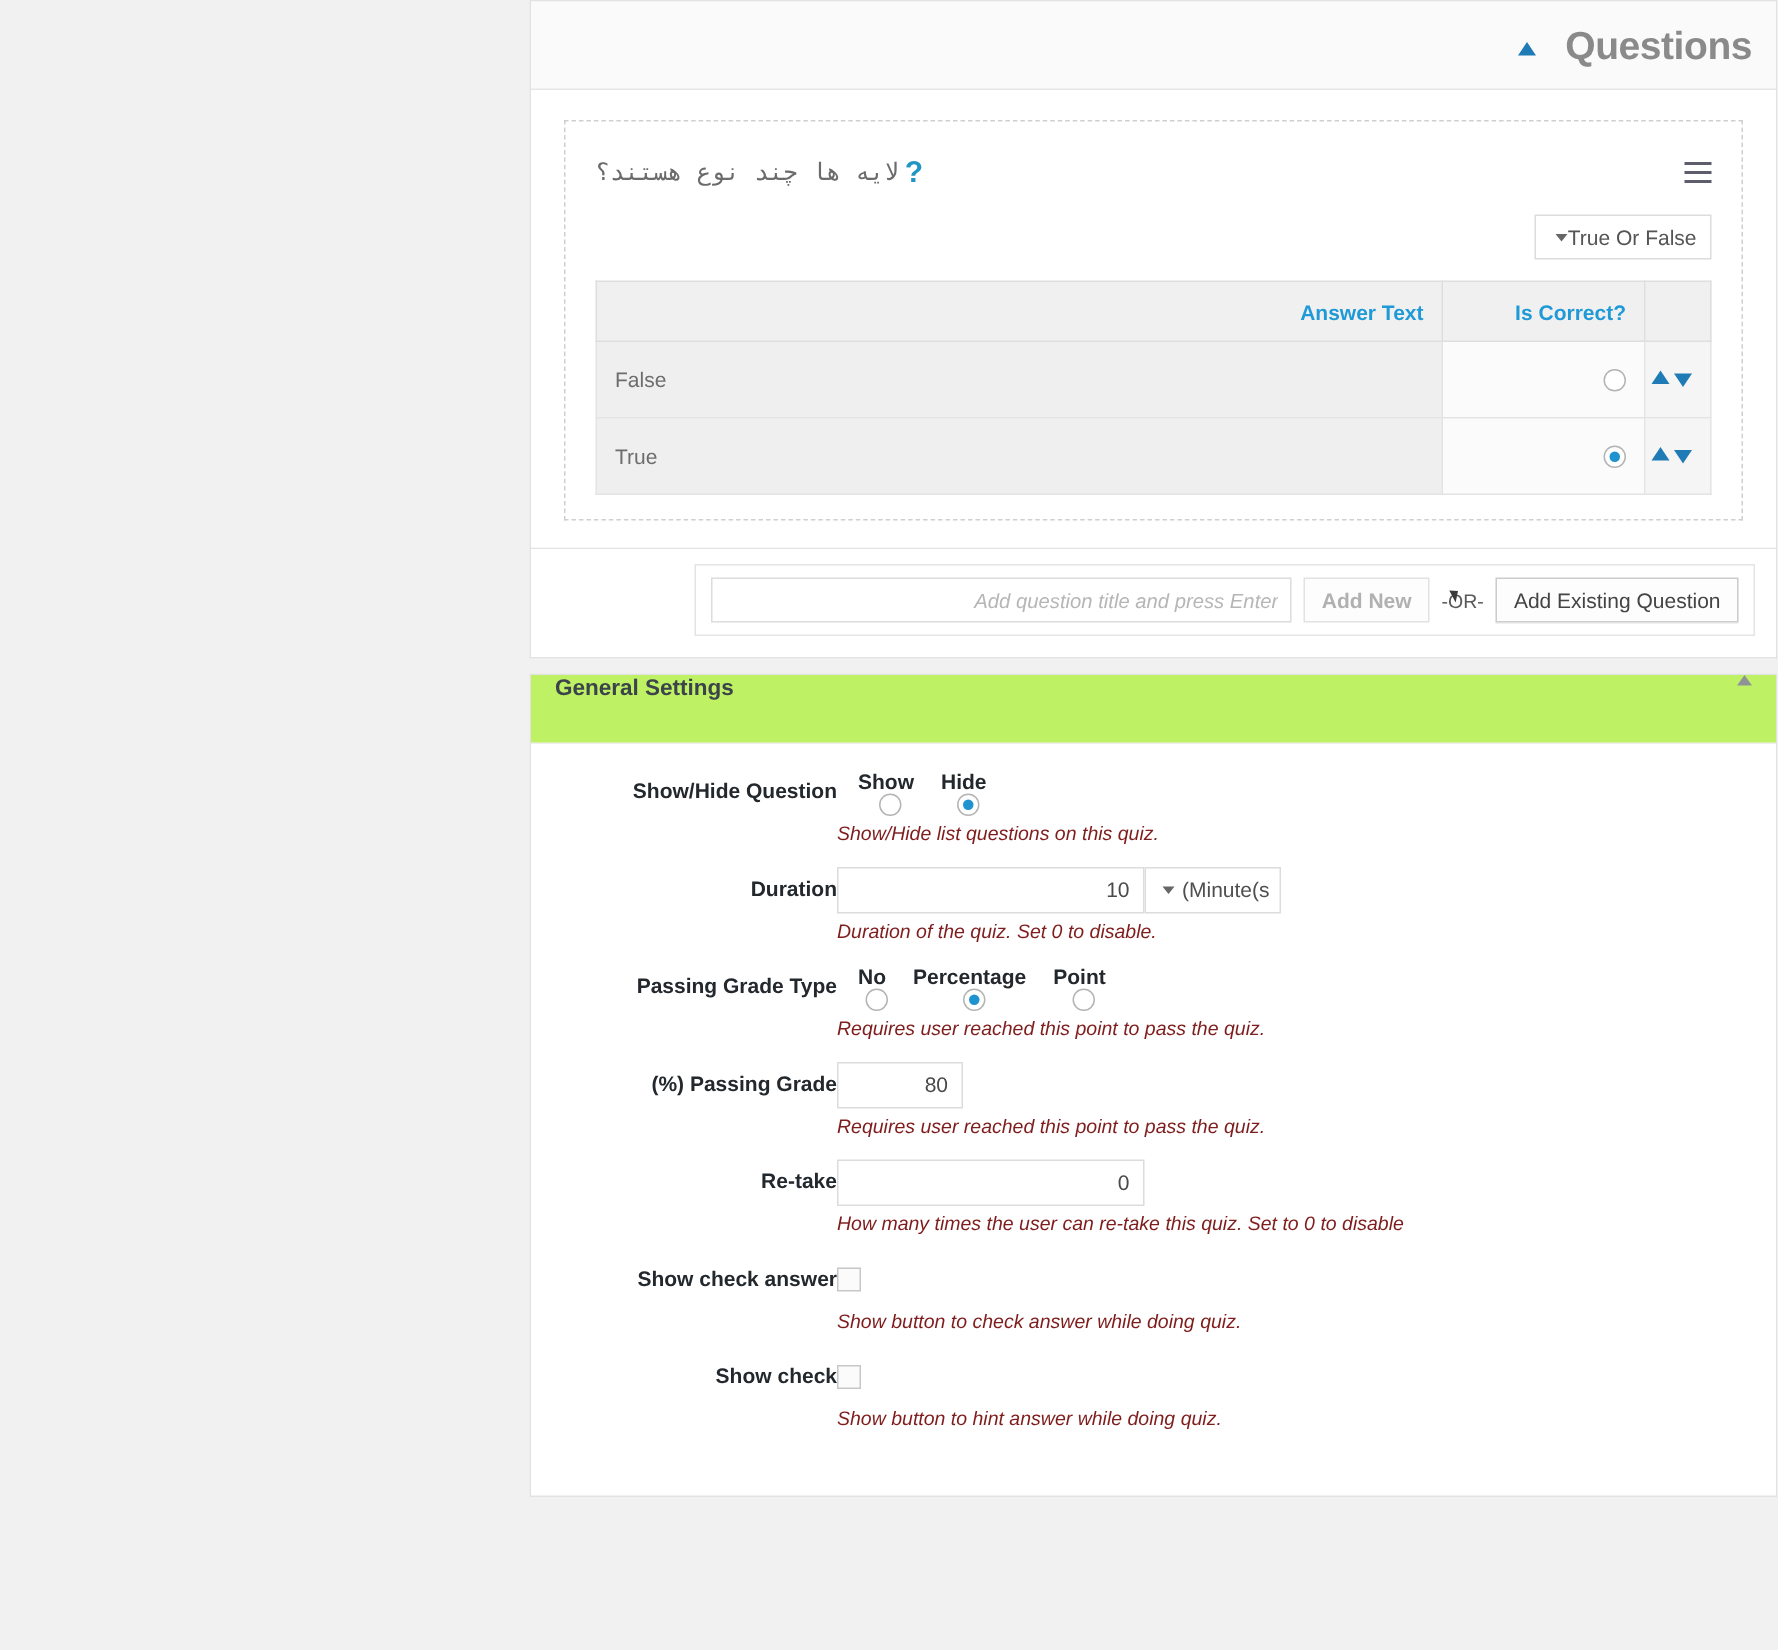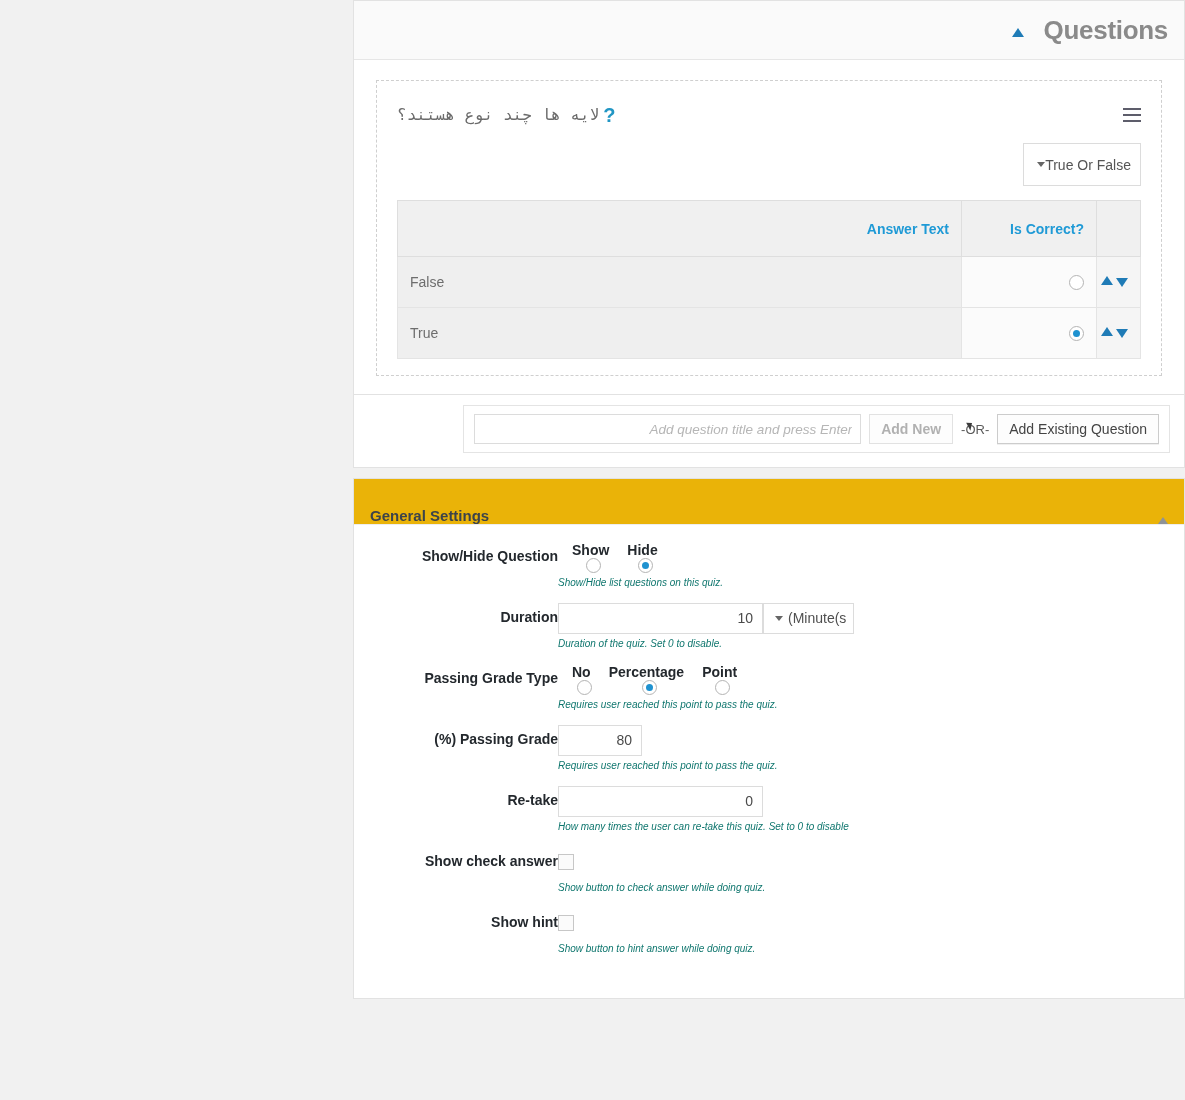--- a/index.html
+++ b/index.html
@@ -122,21 +122,21 @@
 
   .q-type-row {
     display: flex;
     justify-content: flex-start;
     margin-top: 8px;
     margin-bottom: 14px;
   }
   .fake-select {
     border: 1px solid #dcdcdc;
     background: #fff;
-    height: 43px;
+    height: 30px;
     min-width: 110px;
     display: flex;
     align-items: center;
     justify-content: space-between;
     padding: 0 9px;
     box-sizing: border-box;
     font-size: 14px;
     color: #555;
     cursor: pointer;
     direction: ltr;
@@ -152,21 +152,21 @@
 
   
   table.answers {
     width: 100%;
     border-collapse: collapse;
     table-layout: fixed;
   }
   table.answers th {
     background: #f0f0f0;
     border: 1px solid #dedede;
-    height: 56px;
+    height: 40px;
     font-size: 14px;
     font-weight: bold;
     color: #1f9ad6;
     text-align: right;
     padding: 0 12px;
     box-sizing: border-box;
   }
   table.answers td {
     border: 1px solid #e4e4e4;
     background: #f7f7f7;
@@ -267,24 +267,24 @@
 
   
   #gs-panel {
     border: 1px solid #e2e2e2;
     background:#fff;
     box-sizing: border-box;
     margin-top: 10px;
   }
   #gs-head {
     height: 46px;
-    background: #eab308;
+    background: #bef264;
     border-bottom: 1px solid #eeeeee;
     display:flex;
-    align-items:flex-end;
+    align-items:flex-start;
     justify-content: space-between;
     padding: 0 16px;
     box-sizing: border-box;
   }
   #gs-title { font-size: 15px; font-weight: bold; color:#3c434a; direction:ltr;}
   .tri-up-gray {
     width:0;height:0;
     border-left:5px solid transparent;
     border-right:5px solid transparent;
     border-bottom:7px solid #8f9397;
@@ -319,22 +319,22 @@
     padding-right: 2px;
   }
   .ctrl-line {
     display: flex;
     flex-direction: row;
     align-items: center;
     min-height: 32px;
     gap: 0;
   }
   .help {
-    font-size: 10px;
-    color: #0f766e;
+    font-size: 13px;
+    color: #7f1d1d;
     font-style: italic;
     margin-top: 4px;
     margin-bottom: 10px;
     direction: rtl;
     font-family: "Liberation Sans", sans-serif;
   }
   .radio-opt {
     display: inline-flex;
     align-items: center;
     direction: ltr;
@@ -571,19 +571,19 @@
         <div class="field-label">Show check answer</div>
       </div>
 
       <div class="field-row">
         <div class="field-ctrl">
           <div class="ctrl-line">
             <span class="checkbox"></span>
           </div>
           <div class="help">.Show button to hint answer while doing quiz</div>
         </div>
-        <div class="field-label">Show hint</div>
+        <div class="field-label">Show check</div>
       </div>
 
     </div>
   </div>
 
 </div>
 
 </body></html>

